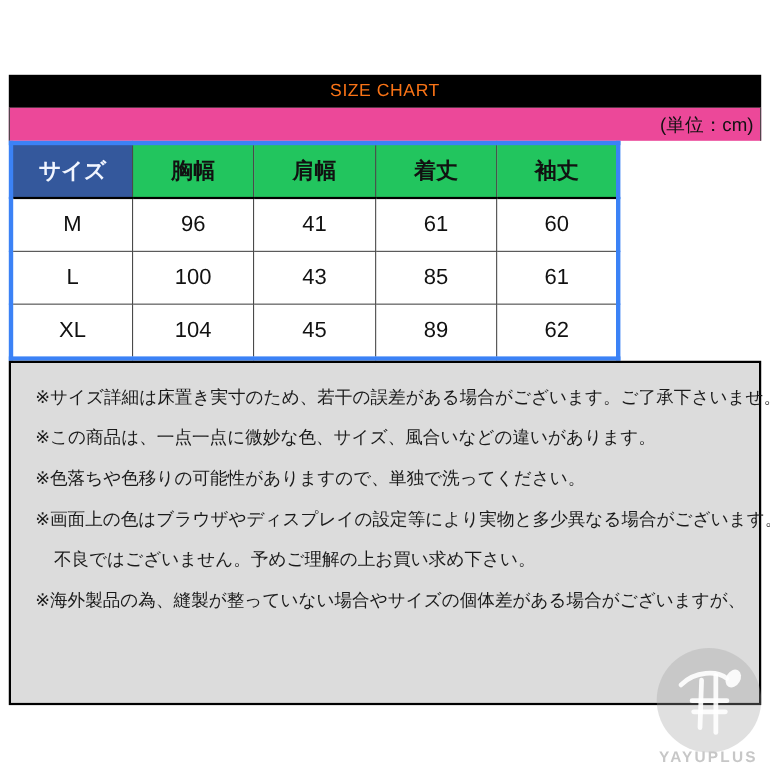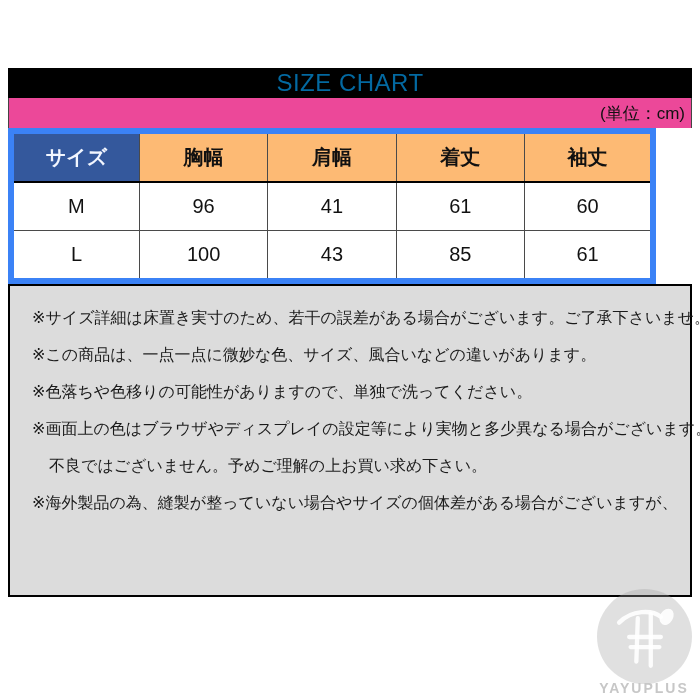--- a/index.html
+++ b/index.html
@@ -5,43 +5,43 @@
   html,body{margin:0;padding:0;background:#fff;}
   body{
     width:700px;height:700px;position:relative;overflow:hidden;
     font-family:"Liberation Sans","DejaVu Sans",sans-serif;
     color:#111;
   }
   .frame{position:absolute;left:8px;top:68px;width:684px;}
 
   
   .title-bar{
-    height:30px;background:#000;color:#0369a1;
+    height:30px;background:#000;color:#f97316;
     display:flex;align-items:center;justify-content:center;
-    font-size:24px;letter-spacing:.5px;
+    font-size:16px;letter-spacing:.5px;
   }
 
   
   .unit-row{
     height:30px;background:#ec4899;
     border-left:1px solid #444;border-right:1px solid #444;
     display:flex;align-items:center;justify-content:flex-end;
     font-size:17px;padding-right:6px;box-sizing:border-box;
   }
 
   
   table.size-table{
-    width:648px;border-collapse:collapse;table-layout:fixed;
-    border:6px solid #3b82f6;
+    width:556px;border-collapse:collapse;table-layout:fixed;
+    border:4px solid #3b82f6;
   }
   table.size-table th,table.size-table td{
     border:1px solid #4a4a4a;text-align:center;vertical-align:middle;
     height:47px;font-size:20px;padding:0;
   }
-  table.size-table th{background:#fdba74;font-weight:600;border-bottom:2px solid #000;}
+  table.size-table th{background:#22c55e;font-weight:600;border-bottom:2px solid #000;}
   table.size-table th.size-col{background:#34589c;color:#f2f6ff;font-weight:700;}
   table.size-table td{background:#fff;font-weight:400;}
 
   
   .notes-box{
     box-sizing:border-box;width:684px;height:313px;
     background:#dcdcdc;border:2px solid #000;
     padding:13px 10px 0 22px;
     font-size:16px;color:#1a1a1a;
   }
@@ -91,20 +91,27 @@
         <td>61</td>
         <td>60</td>
       </tr>
       <tr>
         <td>L</td>
         <td>100</td>
         <td>43</td>
         <td>85</td>
         <td>61</td>
       </tr>
+      <tr>
+        <td>XL</td>
+        <td>104</td>
+        <td>45</td>
+        <td>89</td>
+        <td>62</td>
+      </tr>
     </tbody>
   </table>
 
   <div class="notes-box">
     <div class="note-line">※サイズ詳細は床置き実寸のため、若干の誤差がある場合がございます。ご了承下さいませ。</div>
     <div class="note-line">※この商品は、一点一点に微妙な色、サイズ、風合いなどの違いがあります。</div>
     <div class="note-line">※色落ちや色移りの可能性がありますので、単独で洗ってください。</div>
     <div class="note-line">※画面上の色はブラウザやディスプレイの設定等により実物と多少異なる場合がございます。</div>
     <div class="note-line cont">不良ではございません。予めご理解の上お買い求め下さい。</div>
     <div class="note-line">※海外製品の為、縫製が整っていない場合やサイズの個体差がある場合がございますが、</div>

